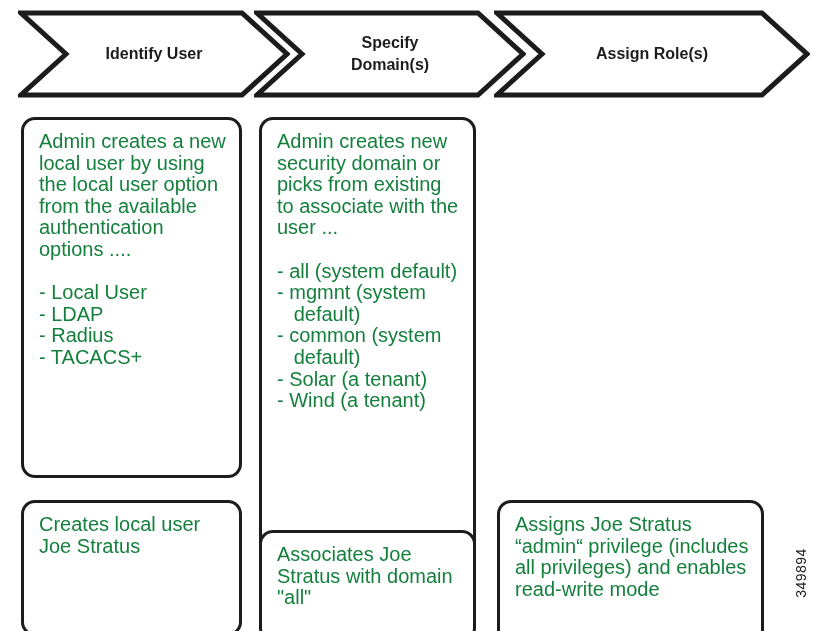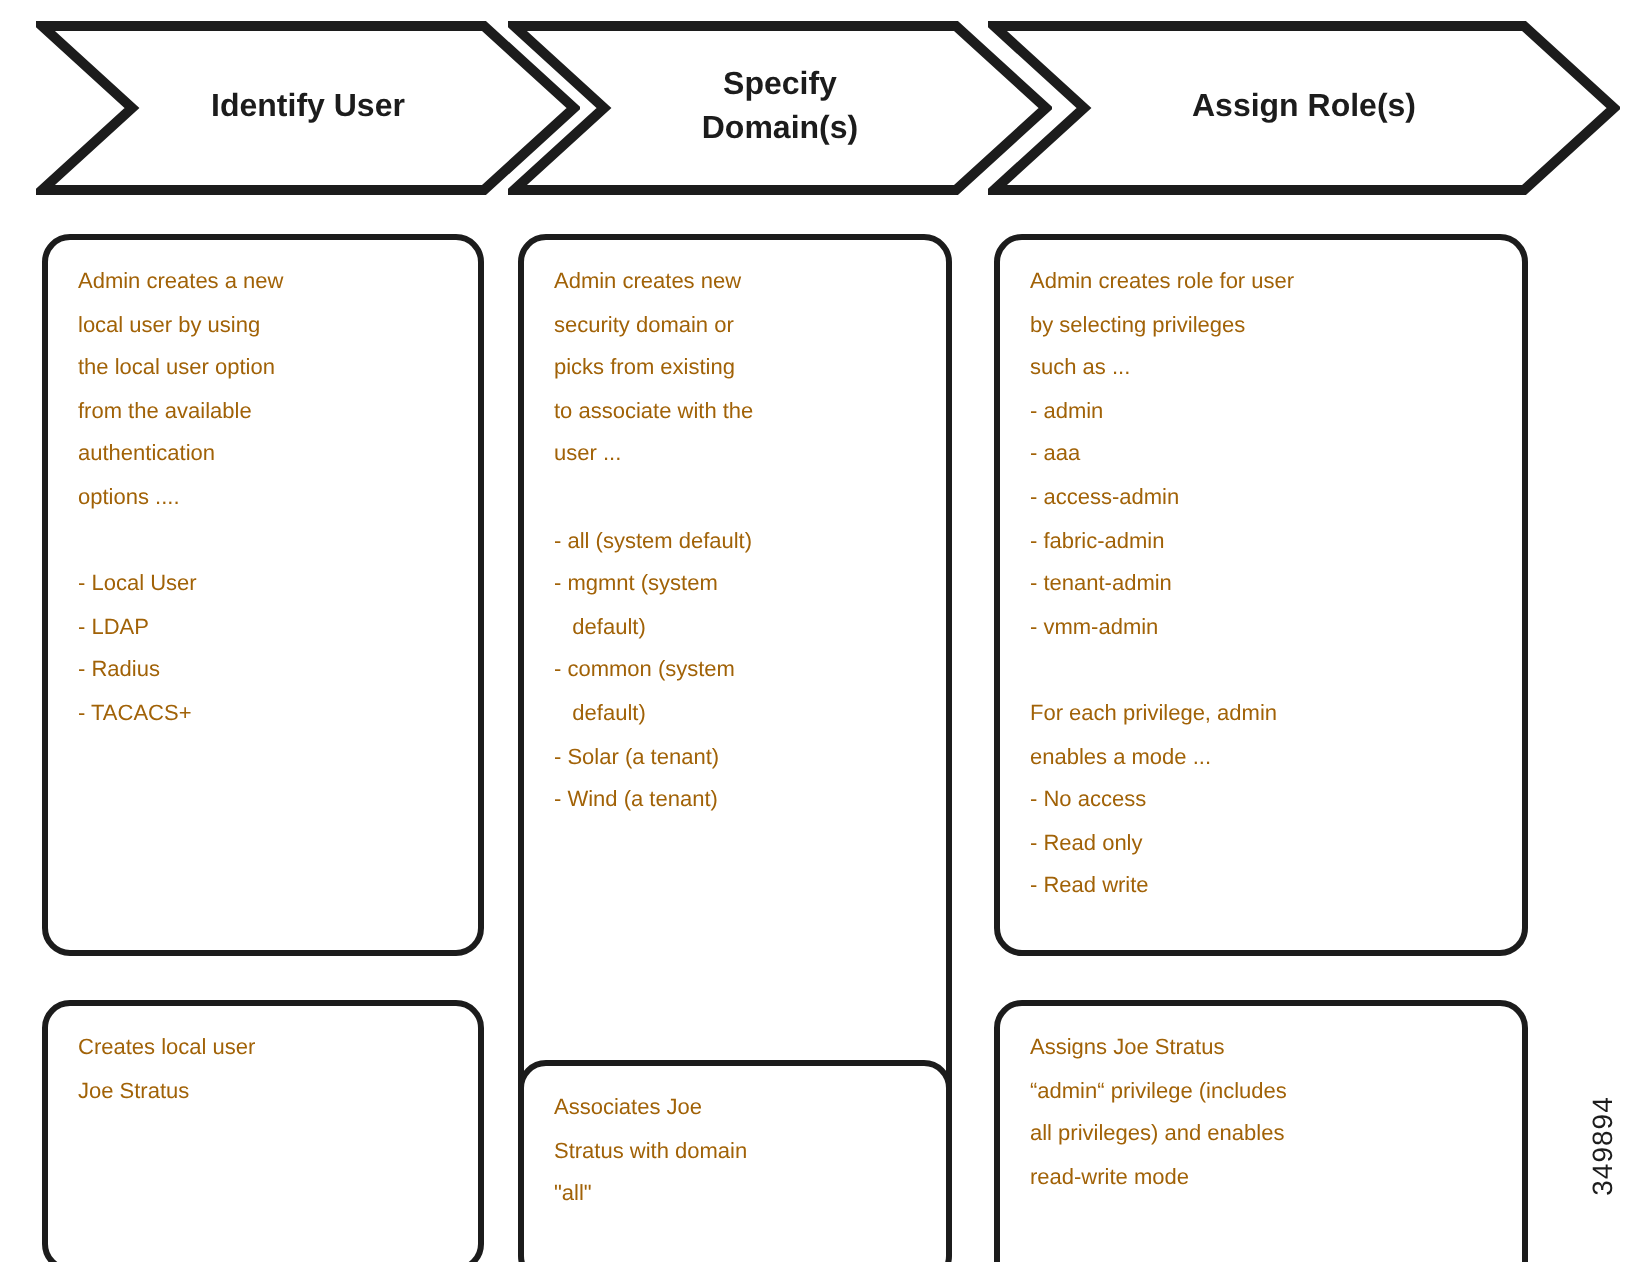--- a/index.html
+++ b/index.html
@@ -42,24 +42,24 @@
   }
   .box {
     position: absolute;
     background: #ffffff;
     border: 3px solid #1c1c1c;
     border-radius: 14px;
     box-sizing: border-box;
   }
   .box .box-text {
     padding: 11px 8px 0 15px;
-    font-size: 11px;
+    font-size: 20px;
     line-height: 21.6px;
     white-space: pre;
-    color: #a16207;
+    color: #15803d;
   }
   .detail-1 { left: 21px;  top: 117px; width: 221px; height: 361px; }
   .detail-2 { left: 259px; top: 117px; width: 217px; height: 464px; }
   .detail-3 { left: 497px; top: 117px; width: 267px; height: 361px; }
   .summary-1 { left: 21px;  top: 500px; width: 221px; height: 136px; }
   .summary-2 { left: 259px; top: 500px; width: 217px; height: 112px; margin-top: 30px; }
   .summary-3 { left: 497px; top: 500px; width: 267px; height: 145px; }
   .figure-number {
     position: absolute;
     left: 763px;
@@ -123,37 +123,20 @@
 
 - all (system default)
 - mgmnt (system
    default)
 - common (system
    default)
 - Solar (a tenant)
 - Wind (a tenant)</div>
   </div>
 
-  <div class="box detail-3">
-    <div class="box-text">Admin creates role for user
-by selecting privileges
-such as ...
-- admin
-- aaa
-- access-admin
-- fabric-admin
-- tenant-admin
-- vmm-admin
-
-For each privilege, admin
-enables a mode ...
-- No access
-- Read only
-- Read write</div>
-  </div>
 
   <div class="box summary-1">
     <div class="box-text">Creates local user
 Joe Stratus</div>
   </div>
 
   <div class="box summary-2">
     <div class="box-text">Associates Joe
 Stratus with domain
 "all"</div>

